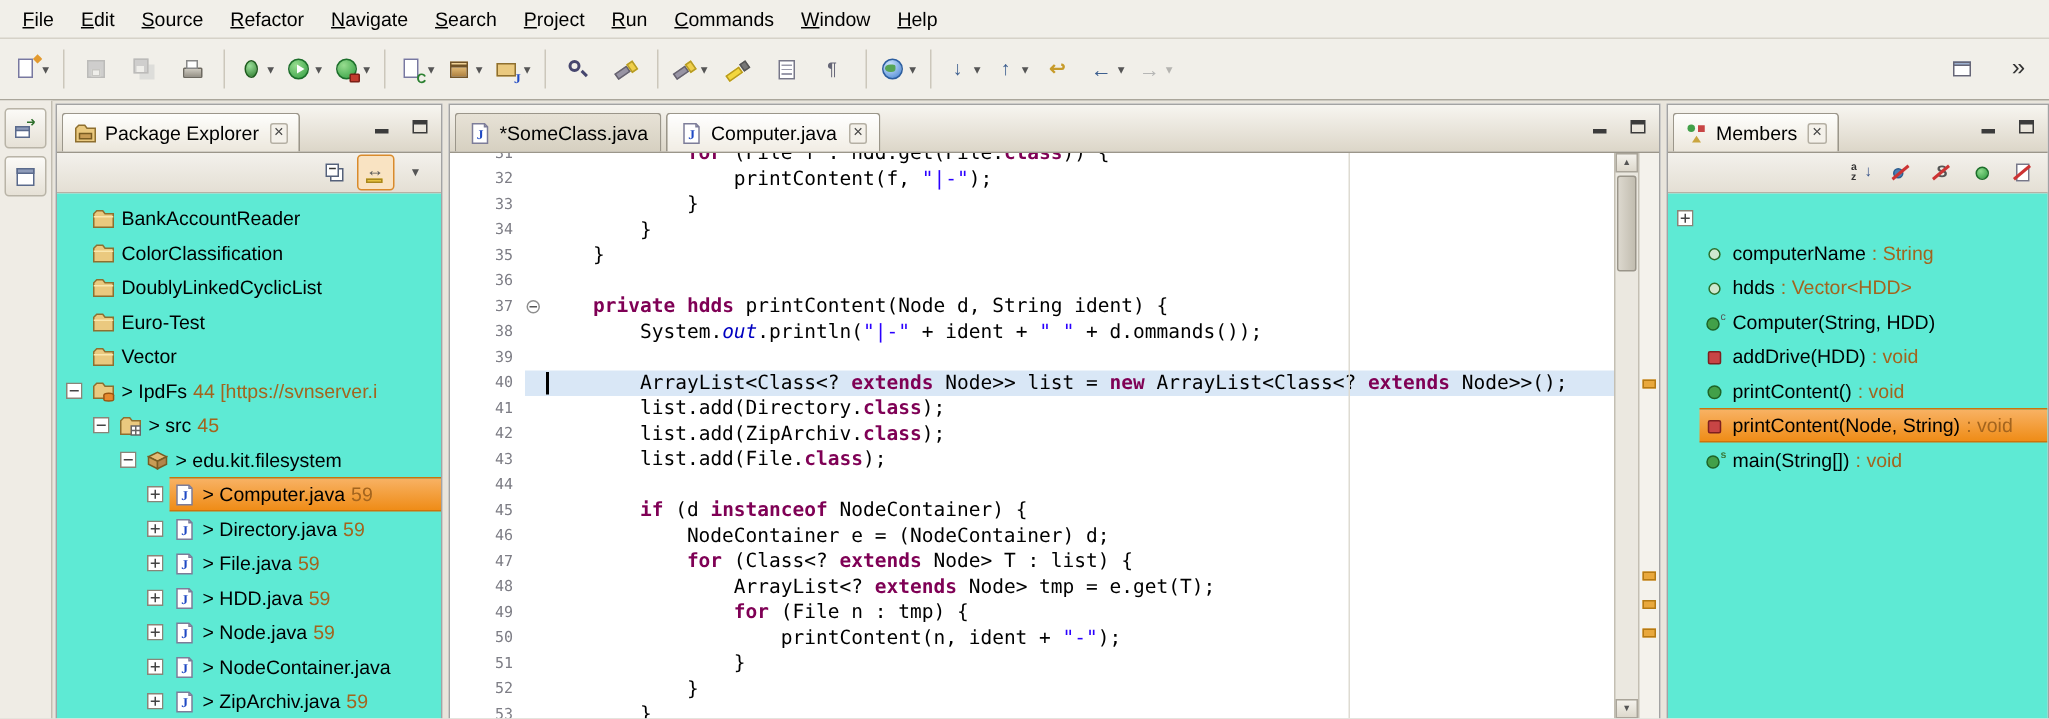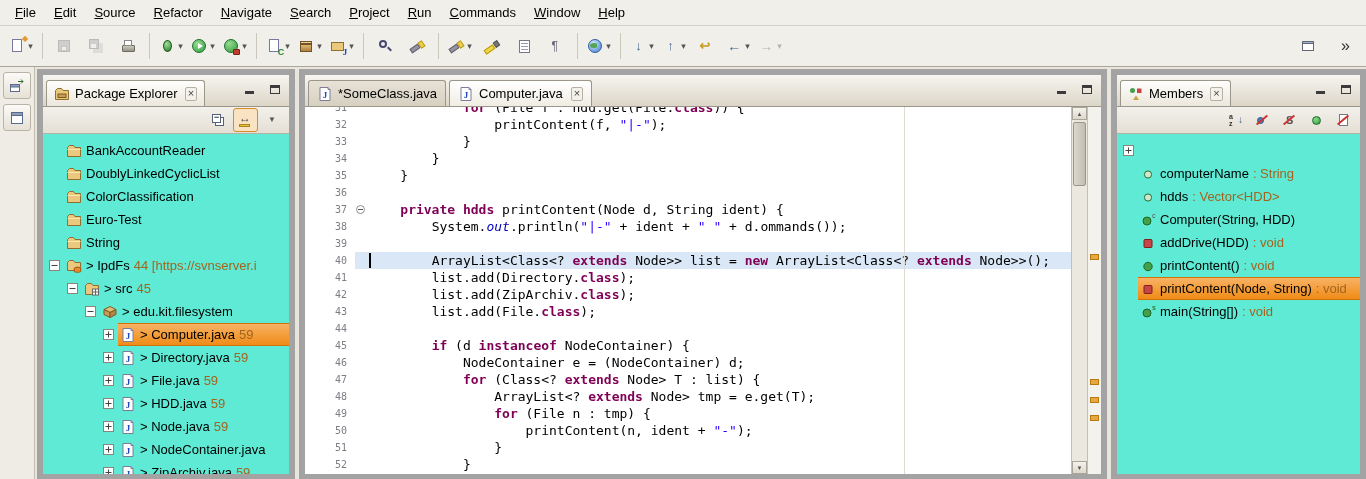--- a/index.html
+++ b/index.html
@@ -68,21 +68,21 @@
   .ti-hide-fields::after{content:"";left:1px;top:7px;width:14px;height:2px;background:#c33;transform:rotate(-40deg);}
   .ti-hide-static::before{content:"S";left:5px;top:1px;font-weight:bold;font-size:11px;line-height:15px;color:#555;}
   .ti-hide-static::after{content:"";left:1px;top:7px;width:14px;height:2px;background:#c33;transform:rotate(-40deg);}
   .ti-hide-non-public::before{content:"";left:4px;top:4px;width:9px;height:9px;border-radius:50%;background:radial-gradient(circle at 35% 30%,#8cd98c,#2f9d3f);border:1px solid #1c6e2a;}
   .ti-hide-local-types::before{content:"";left:4px;top:2px;width:9px;height:12px;background:#fff;border:1px solid #778;}
   .ti-hide-local-types::after{content:"";left:1px;top:7px;width:14px;height:2px;background:#c33;transform:rotate(-40deg);}
   
   .main{display:flex;height:413px;align-items:stretch;}
   .faststrip{width:34px;flex:none;background:#efece5;border-right:1px solid #c2bdb1;display:flex;flex-direction:column;align-items:center;padding-top:5px;gap:5px;}
   .fs-btn{width:26px;height:25px;border:1px solid #b9b4a7;border-radius:3px;background:linear-gradient(#fbfaf7,#e6e1d6);display:flex;align-items:center;justify-content:center;}
-  .panel{display:flex;flex-direction:column;border:6px solid #a3a3a3;background:#fff;margin-top:2px;box-sizing:border-box;}
+  .panel{display:flex;flex-direction:column;border:1px solid #a3a3a3;background:#fff;margin-top:2px;box-sizing:border-box;}
   .p-pkg{width:258px;flex:none;margin-left:2px;margin-right:4px;}
   .p-edt{flex:1;}
   .p-mbr{width:255px;flex:none;margin-left:4px;}
   .phead{height:31px;flex:none;background:linear-gradient(#f7f5f0,#dcd6c8);border-bottom:1px solid #9b968a;display:flex;align-items:flex-end;position:relative;}
   .vtab{height:25px;display:flex;align-items:center;gap:5px;padding:0 7px;margin-left:3px;background:linear-gradient(#fefefc,#ece7dc);border:1px solid #9b968a;border-bottom:none;border-radius:3px 3px 0 0;font-size:13px;white-space:nowrap;}
   .vicon{width:16px;height:16px;flex:none;display:inline-block;}
   .vx{font-size:11px;line-height:11px;color:#444;border:1px solid #b5b0a4;background:#f4f1ea;padding:0 2px 1px 2px;border-radius:2px;margin-left:2px;}
   .pbtns{position:absolute;right:4px;top:5px;display:flex;gap:4px;}
   .pbtn{width:19px;height:17px;display:flex;align-items:center;justify-content:center;border:1px solid transparent;border-radius:2px;}
   .glyph-min{width:9px;height:8px;position:relative;}
@@ -298,32 +298,32 @@
             </span>
           </div>
           <div class="trow">
             <span class="tind" style="width: 6px;"></span>
             <span class="texp"></span>
             <span class="tsel">
               <span class="nico"><svg width="16" height="16" viewBox="0 0 16 16">
                   <path d="M1.5 13.5v-9l2-2h4l1.5 2h5.5v9z" fill="#eac97f" stroke="#8e6f2f"></path>
                   <path d="M1.5 6.5h13" stroke="#fae7ae" fill="none"></path>
                 </svg></span>
-              <span class="tname">DoublyLinkedCyclicList</span>
+              <span class="tname">ColorClassification</span>
             </span>
           </div>
           <div class="trow">
             <span class="tind" style="width: 6px;"></span>
             <span class="texp"></span>
             <span class="tsel">
               <span class="nico"><svg width="16" height="16" viewBox="0 0 16 16">
                   <path d="M1.5 13.5v-9l2-2h4l1.5 2h5.5v9z" fill="#eac97f" stroke="#8e6f2f"></path>
                   <path d="M1.5 6.5h13" stroke="#fae7ae" fill="none"></path>
                 </svg></span>
-              <span class="tname">ColorClassification</span>
+              <span class="tname">DoublyLinkedCyclicList</span>
             </span>
           </div>
           <div class="trow">
             <span class="tind" style="width: 6px;"></span>
             <span class="texp"></span>
             <span class="tsel">
               <span class="nico"><svg width="16" height="16" viewBox="0 0 16 16">
                   <path d="M1.5 13.5v-9l2-2h4l1.5 2h5.5v9z" fill="#eac97f" stroke="#8e6f2f"></path>
                   <path d="M1.5 6.5h13" stroke="#fae7ae" fill="none"></path>
                 </svg></span>
@@ -331,21 +331,21 @@
             </span>
           </div>
           <div class="trow">
             <span class="tind" style="width: 6px;"></span>
             <span class="texp"></span>
             <span class="tsel">
               <span class="nico"><svg width="16" height="16" viewBox="0 0 16 16">
                   <path d="M1.5 13.5v-9l2-2h4l1.5 2h5.5v9z" fill="#eac97f" stroke="#8e6f2f"></path>
                   <path d="M1.5 6.5h13" stroke="#fae7ae" fill="none"></path>
                 </svg></span>
-              <span class="tname">String</span>
+              <span class="tname">Vector</span>
             </span>
           </div>
           <div class="trow">
             <span class="tind" style="width: 6px;"></span>
             <span class="texp">
               <svg width="11" height="11" viewBox="0 0 11 11">
                 <rect x="0.5" y="0.5" width="10" height="10" fill="#fff" stroke="#8a8578"></rect>
                 <path d="M2.5 5.5h6" stroke="#444"></path>
               </svg>
             </span>

